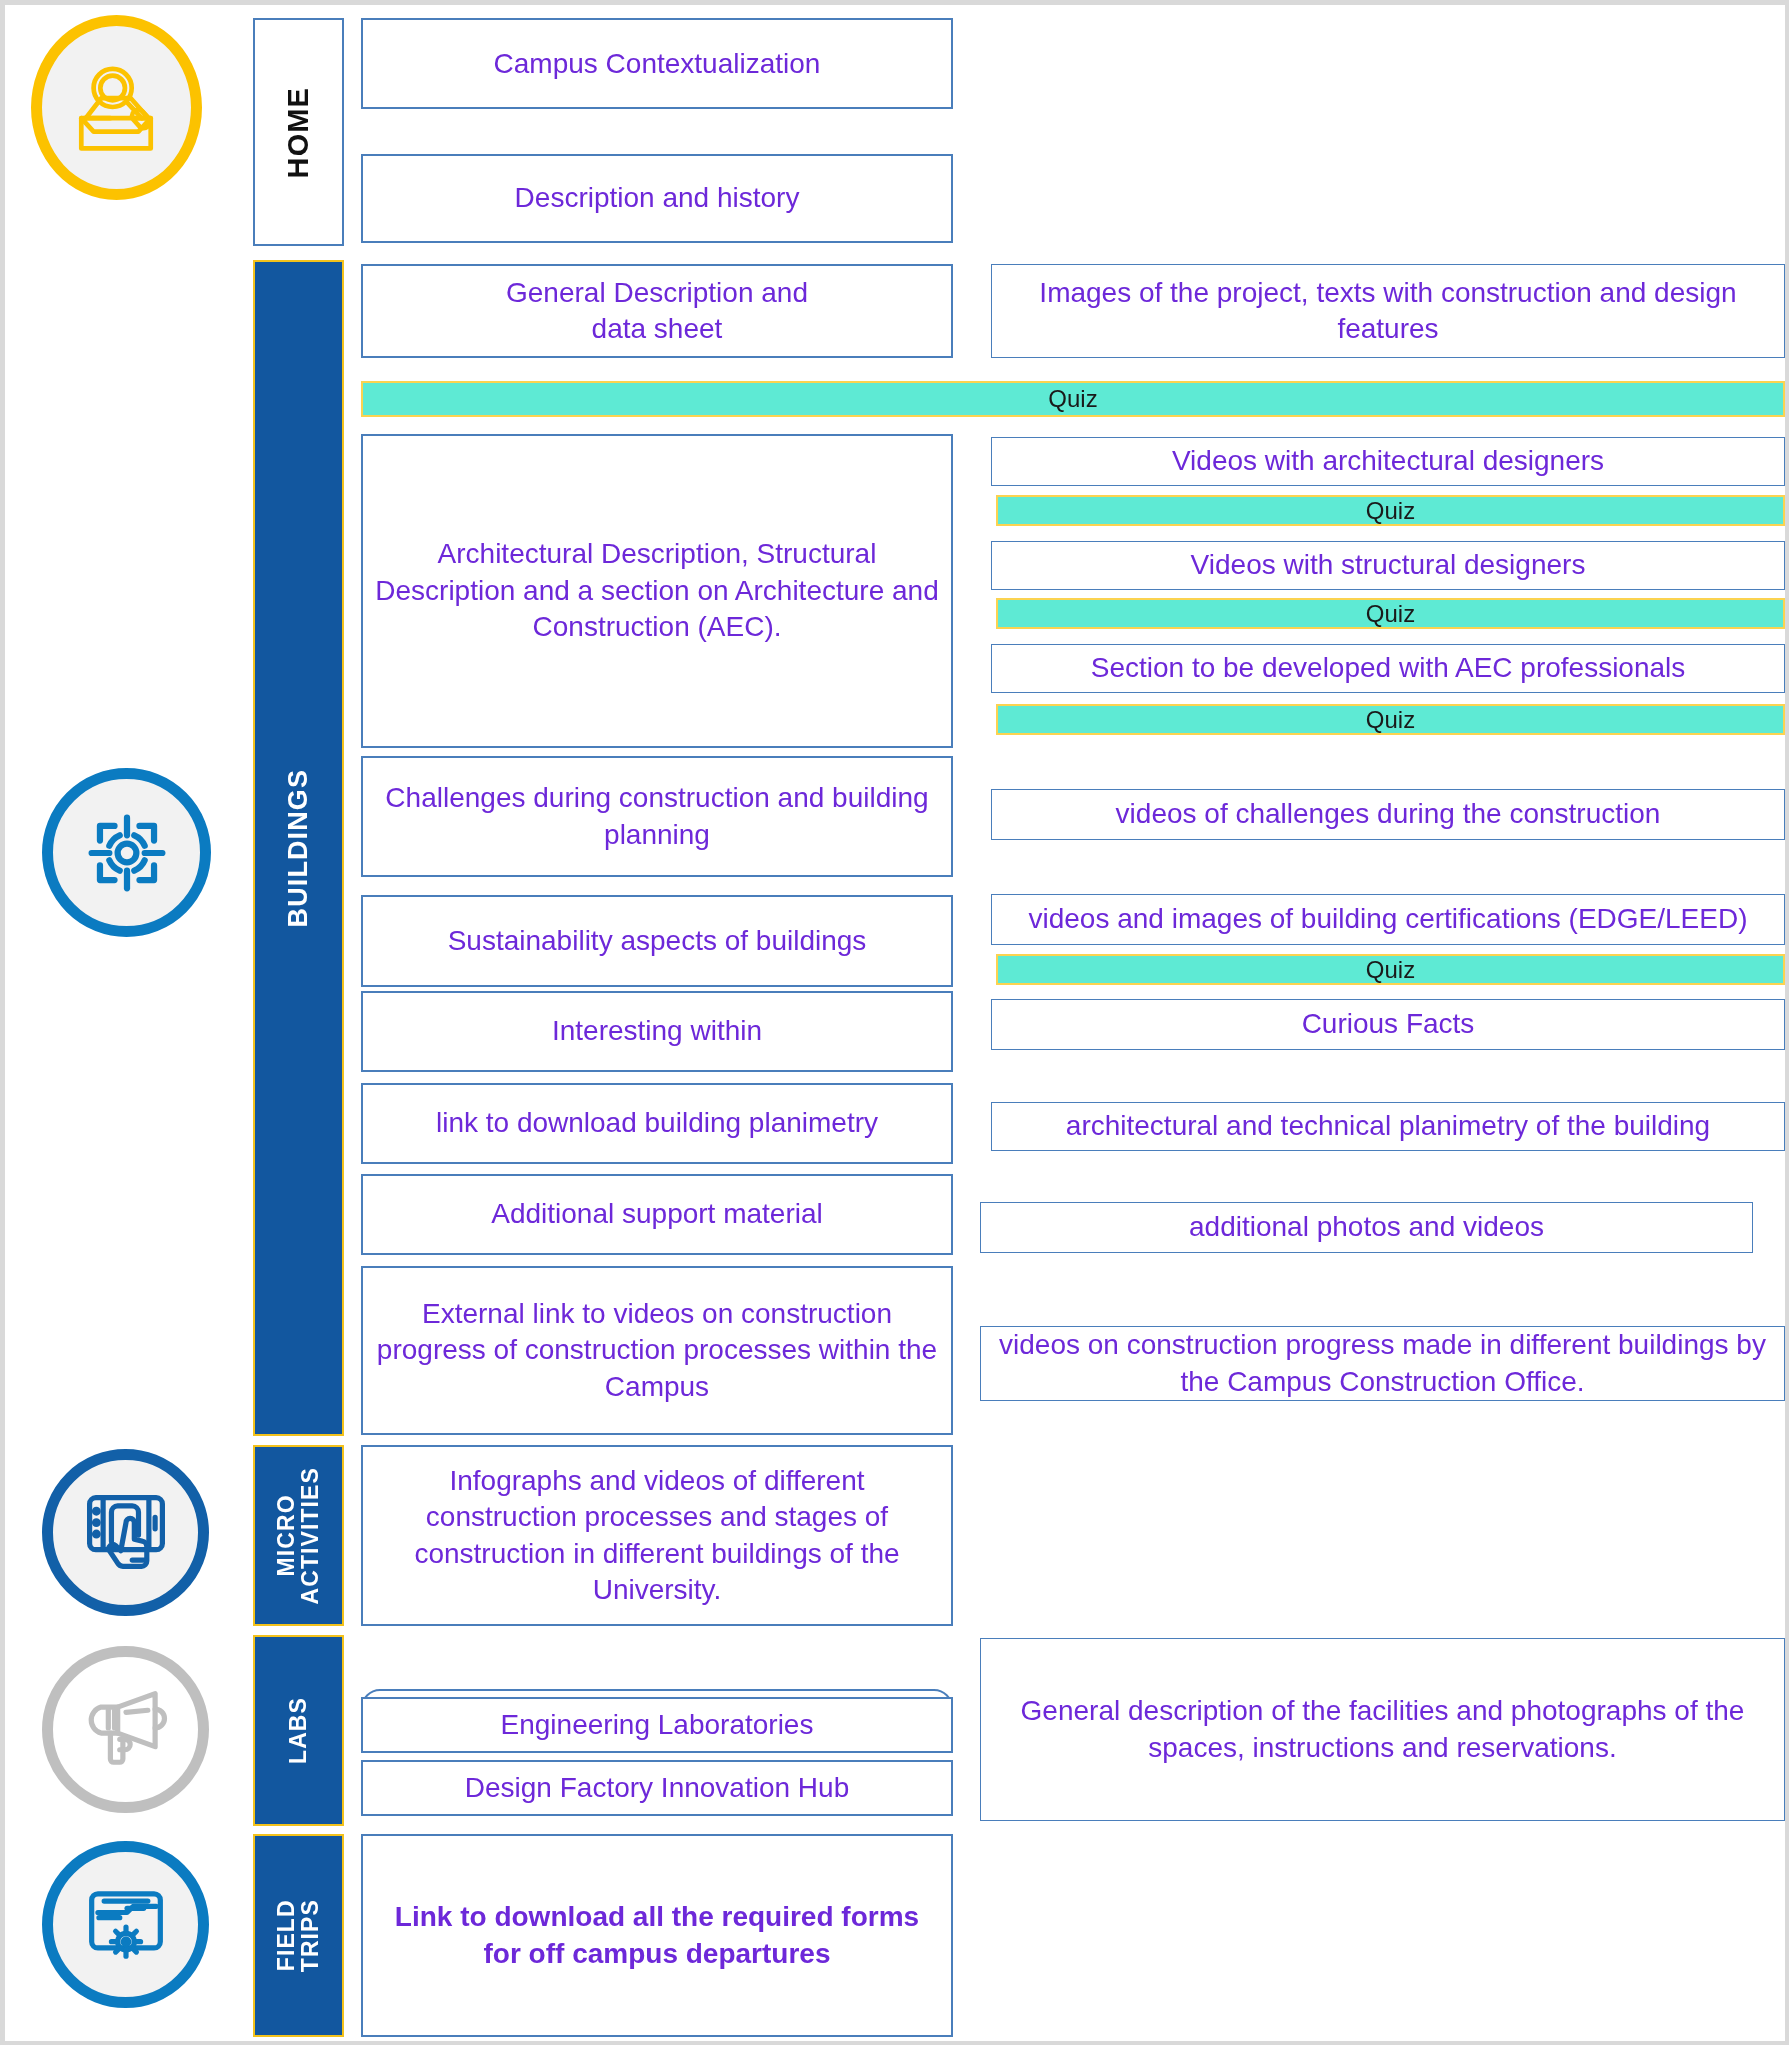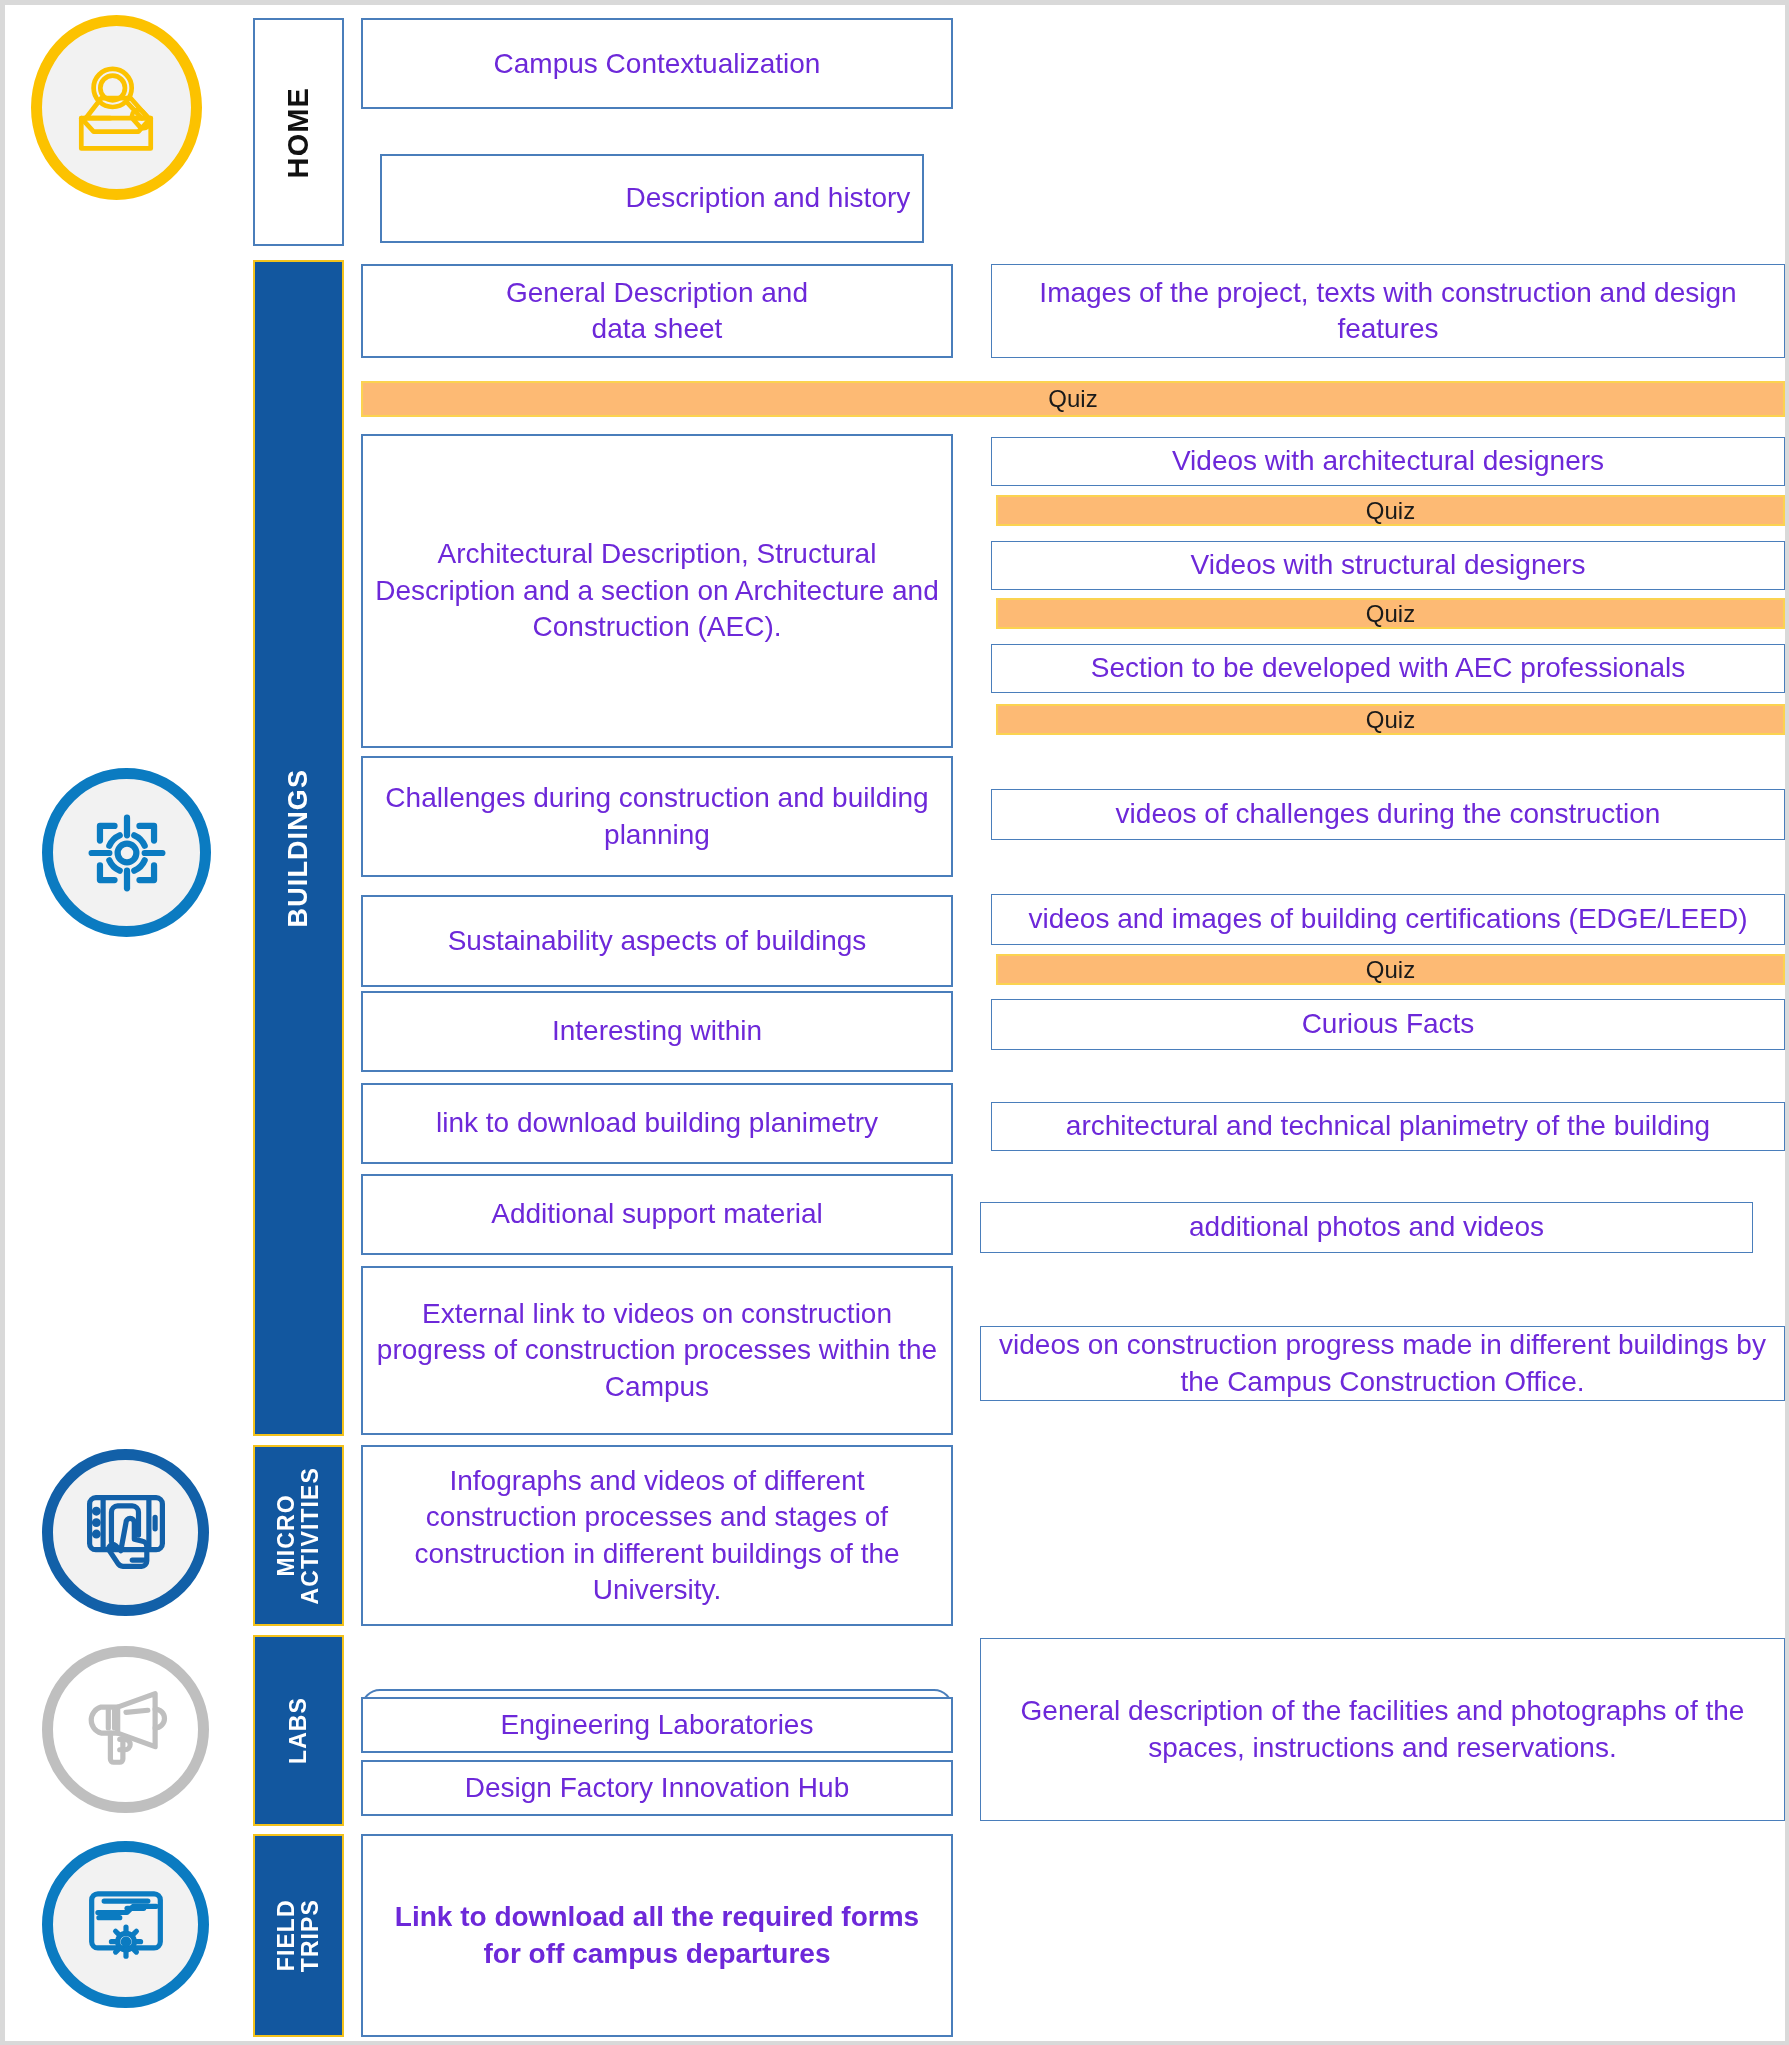--- a/index.html
+++ b/index.html
@@ -63,21 +63,21 @@
     text-align: center;
     padding: 3.2px 11.7px;
     color: #6d28d9;
     font-size: 28px;
     line-height: 1.30;
   }
   .box.thin { border-width: 1.6px; }
 
   .quiz {
     position: absolute;
-    background: #fdba74;
+    background: #5eead4;
     border: 2.7px solid #fbd350;
     display: flex; align-items: center;
     color: #1a1a1a;
     font-size: 24px;
     padding: 0 14px;
   }
   .quiz.center { justify-content: center; padding: 0; }
 </style>
 </head>
 <body>
@@ -188,21 +188,21 @@
   </div>
 
   <div class="vtab dark small" style="left:248px; top:1829px; width:91px; height:203px; white-space:pre-line;">
     <span class="vtxt" style="white-space:pre-line;">FIELD
 TRIPS</span>
   </div>
 
   <div class="box" style="left:356px; top:13.3px; width:592px; height:91px;">
     <span>Campus Contextualization</span>
   </div>
-  <div class="box" style="left:375px; top:149px; width:544px; height:89px;justify-content:flex-end;">
+  <div class="box" style="left:356px; top:149px; width:592px; height:89px;">
     <span>Description and history</span>
   </div>
 
   <div class="box" style="left:356px; top:259px; width:592px; height:94px; white-space:pre-line;">
     <span style="white-space:pre-line;">General Description and
 data sheet</span>
   </div>
 
   <div class="quiz center" style="left:356px; top:376px; width:1424px; height:36px;">
     <span>Quiz</span>

